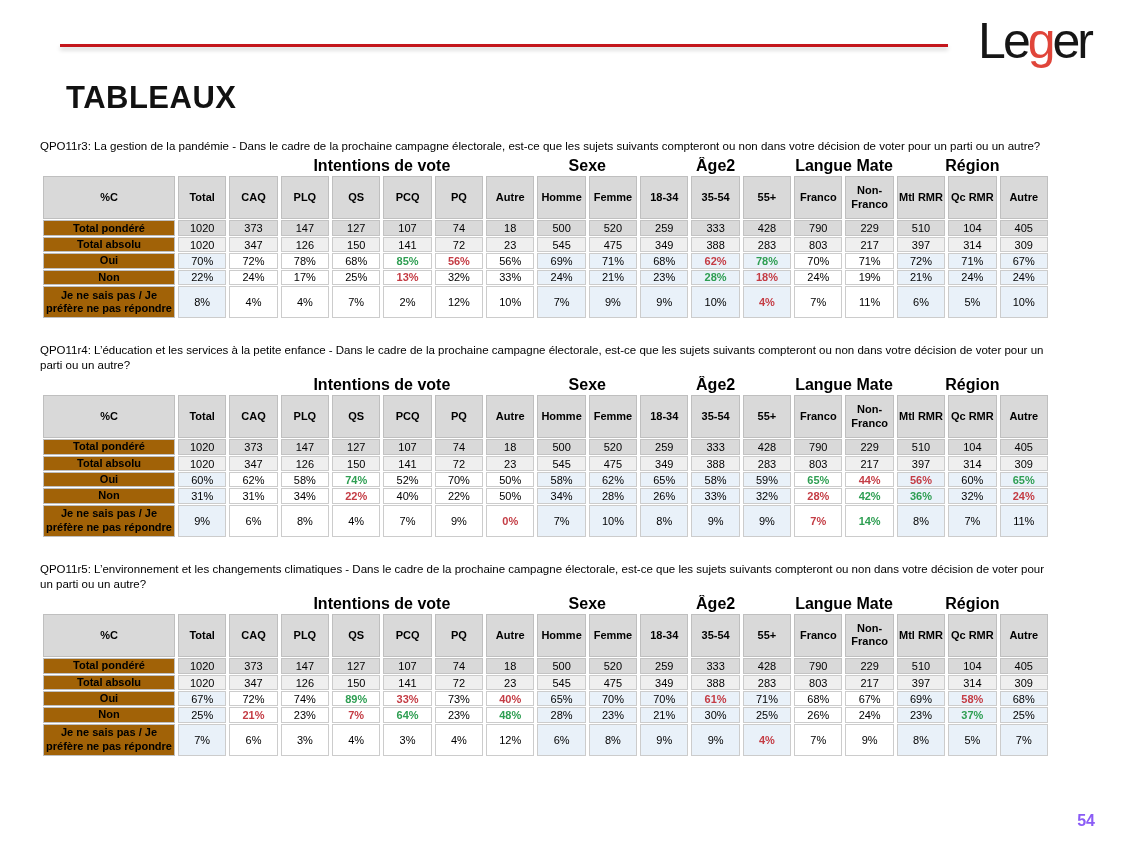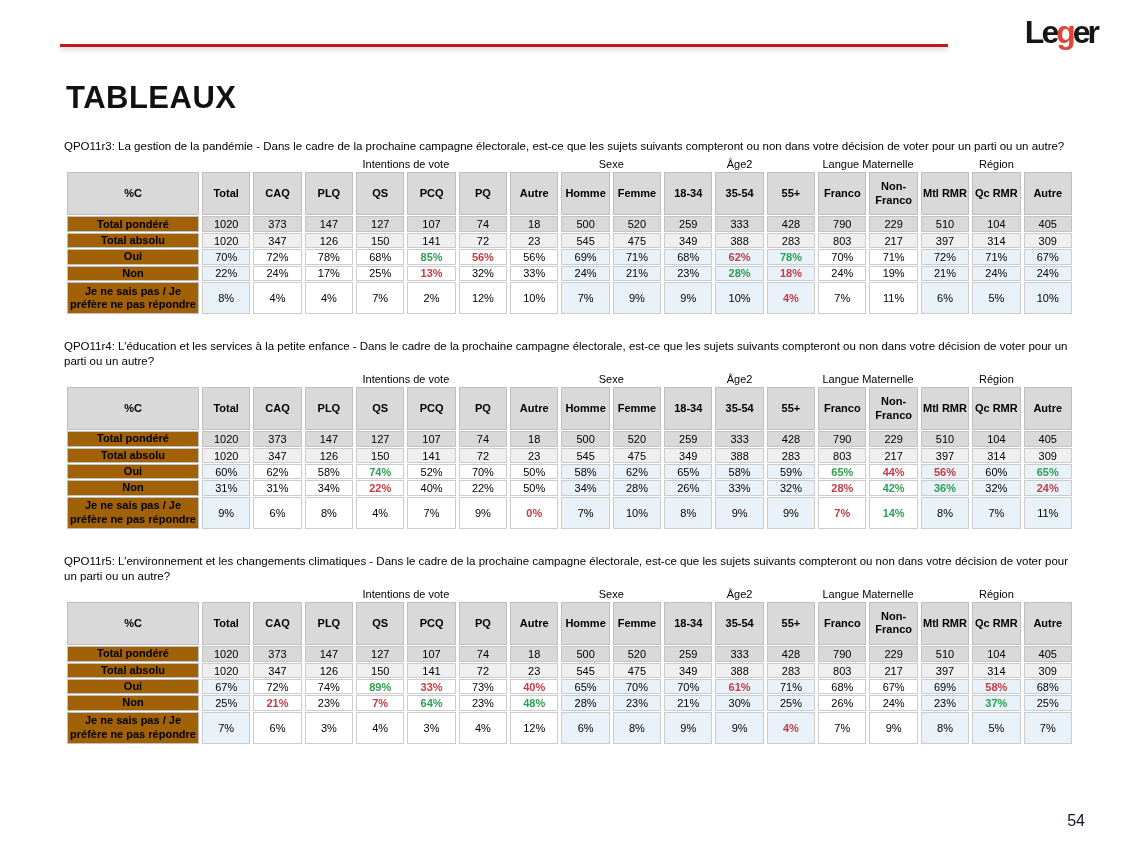--- a/index.html
+++ b/index.html
@@ -11,49 +11,49 @@
     overflow:hidden;
     color:#000;
   }
   .top-rule {
     position:absolute; left:60px; top:44px;
     width:888px; height:3px;
     background:#c4161c;
     box-shadow:0 3px 4px rgba(0,0,0,0.18);
   }
   .logo {
-    position:absolute; top:16px; right:28px;
-    font-size:32px; font-weight:bold; letter-spacing:-3px;
+    position:absolute; top:16px; right:34px;
+    font-size:50px; font-weight:normal; letter-spacing:-3px;
     color:#161616; line-height:1;
   }
   .logo .logo-g { color:#e0453a; }
   .page-title {
     position:absolute; left:66px; top:80px;
     font-size:31px; font-weight:bold; color:#111;
     letter-spacing:0.5px;
   }
   .content {
-    position:absolute; left:64px; top:139px; width:1011px;
+    position:absolute; left:40px; top:139px; width:1011px;
   }
   .section { margin-bottom:24px; }
   .question {
     font-size:11.5px; line-height:1.32; margin:0 0 2px 0; color:#000;
   }
   table.data-table {
     border-collapse:separate; border-spacing:3px 1px;
     width:100%; table-layout:fixed;
     font-size:11px;
   }
   table.data-table th, table.data-table td {
     padding:0 1px; text-align:center; vertical-align:middle;
     overflow:hidden;
   }
   tr.group-row th {
     border:none; background:transparent;
-    font-weight:normal; font-size:11px; height:14px;
+    font-weight:bold; font-size:16px; height:14px;
     white-space:nowrap;
     margin-top:9px;
   }
   tr.head-row th {
     background:#d9d9d9; border:1px solid #bfbfbf;
     font-weight:bold; height:41px; line-height:1.25;
   }
   td.label-cell {
     background:#a16207; border:1px solid #bfbfbf;
     font-weight:bold; line-height:1.2;
@@ -62,22 +62,22 @@
   tr.row-weighted td.val { background:#d9d9d9; border:1px solid #c3c3c3; }
   tr.row-absolute { height:15px; }
   tr.row-absolute td.val { background:#efefef; border:1px solid #cccccc; }
   tr.row-pct { height:15px;margin-top:45px; }
   tr.row-pct td.val { background:#ffffff; border:1px solid #cccccc; }
   tr.row-pct td.val.shaded { background:#e9f1f9; }
   tr.row-tall { height:32px; }
   td.val.sig-g { color:#2e9e52; font-weight:bold;text-align:center; }
   td.val.sig-r { color:#c43c44; font-weight:bold; }
   .page-number {
-    position:absolute; right:40px; bottom:14px;
-    font-size:16px; color:#0f172a;
+    position:absolute; right:30px; bottom:14px;
+    font-size:16px; color:#8b5cf6;font-weight:bold;
   }
 </style>
 </head>
 <body>
 
 <div class="top-rule"></div>
 
 <div class="logo"><span>Le</span><span class="logo-g">g</span><span>er</span></div>
 
 <div class="page-title">TABLEAUX</div>

